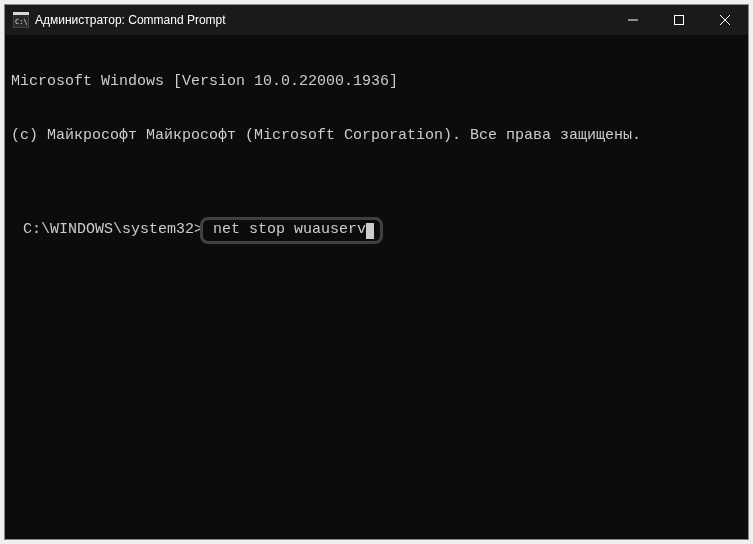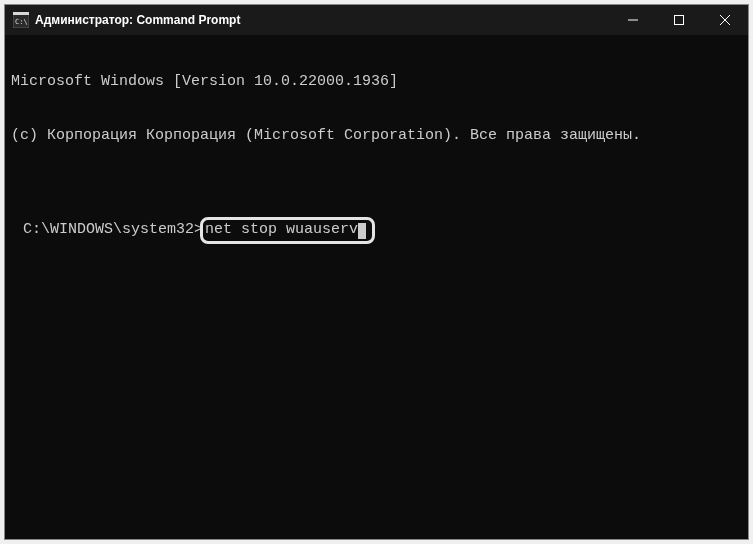--- a/index.html
+++ b/index.html
@@ -39,21 +39,21 @@
       display: inline-flex;
       align-items: center;
       justify-content: center;
     }
     .titlebar-icon svg {
       display: block;
     }
     .titlebar-text {
       color: #ffffff;
       font-size: 12px;
-      font-weight: 700;
+      font-weight: 400;
     }
     .window-controls {
       position: absolute;
       right: 0;
       top: 0;
       height: 100%;
       display: flex;
     }
     .window-control {
       width: 46px;
@@ -83,23 +83,23 @@
     }
     .term-line {
       white-space: pre;
     }
     .prompt-line {
       display: flex;
       align-items: baseline;
       margin-left: 12px;
     }
     .highlight-box {
-      border: 3px solid #e5e5e5;
+      border: 3px solid #404040;
       border-radius: 8px;
-      padding: 1px 6px 2px 2px;
+      padding: 1px 6px 2px 10px;
       margin-left: -3px;
       display: inline-block;
       white-space: pre;
       font-family: Liberation Mono, monospace;
     }
     .cursor {
       display: inline-block;
       width: 8px;
       height: 16px;
       background: #cccccc;
@@ -136,20 +136,20 @@
         <svg width="10" height="10" viewBox="0 0 10 10">
           <line x1="0" y1="0" x2="10" y2="10" stroke="#ffffff" stroke-width="1"></line>
           <line x1="10" y1="0" x2="0" y2="10" stroke="#ffffff" stroke-width="1"></line>
         </svg>
       </div>
     </div>
   </div>
 
   <div class="terminal">
     <div class="term-line">Microsoft Windows [Version 10.0.22000.1936]</div>
-    <div class="term-line">(c) Корпорация Корпорация (Microsoft Corporation). Все права защищены.</div>
+    <div class="term-line">(c) Майкрософт Майкрософт (Microsoft Corporation). Все права защищены.</div>
     <div class="term-line"></div>
     <div class="prompt-line">
       <span>C:\WINDOWS\system32&gt;</span><span class="highlight-box"><span>net stop wuauserv</span><span class="cursor"></span></span>
     </div>
   </div>
 
 </div>
 
 </body></html>

